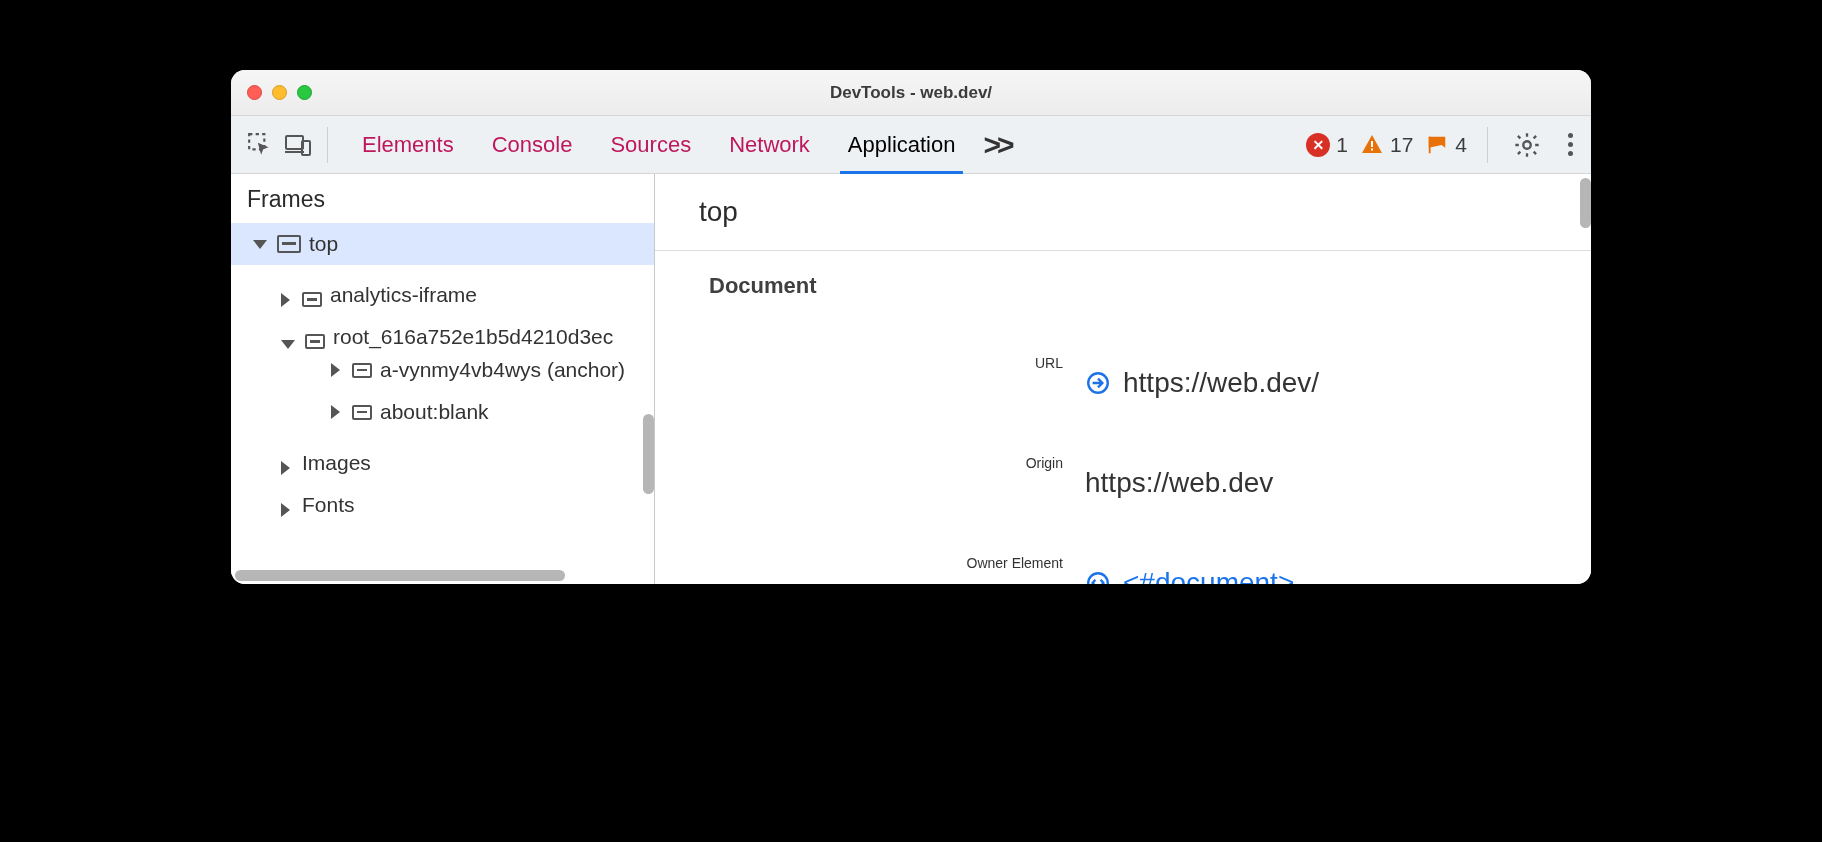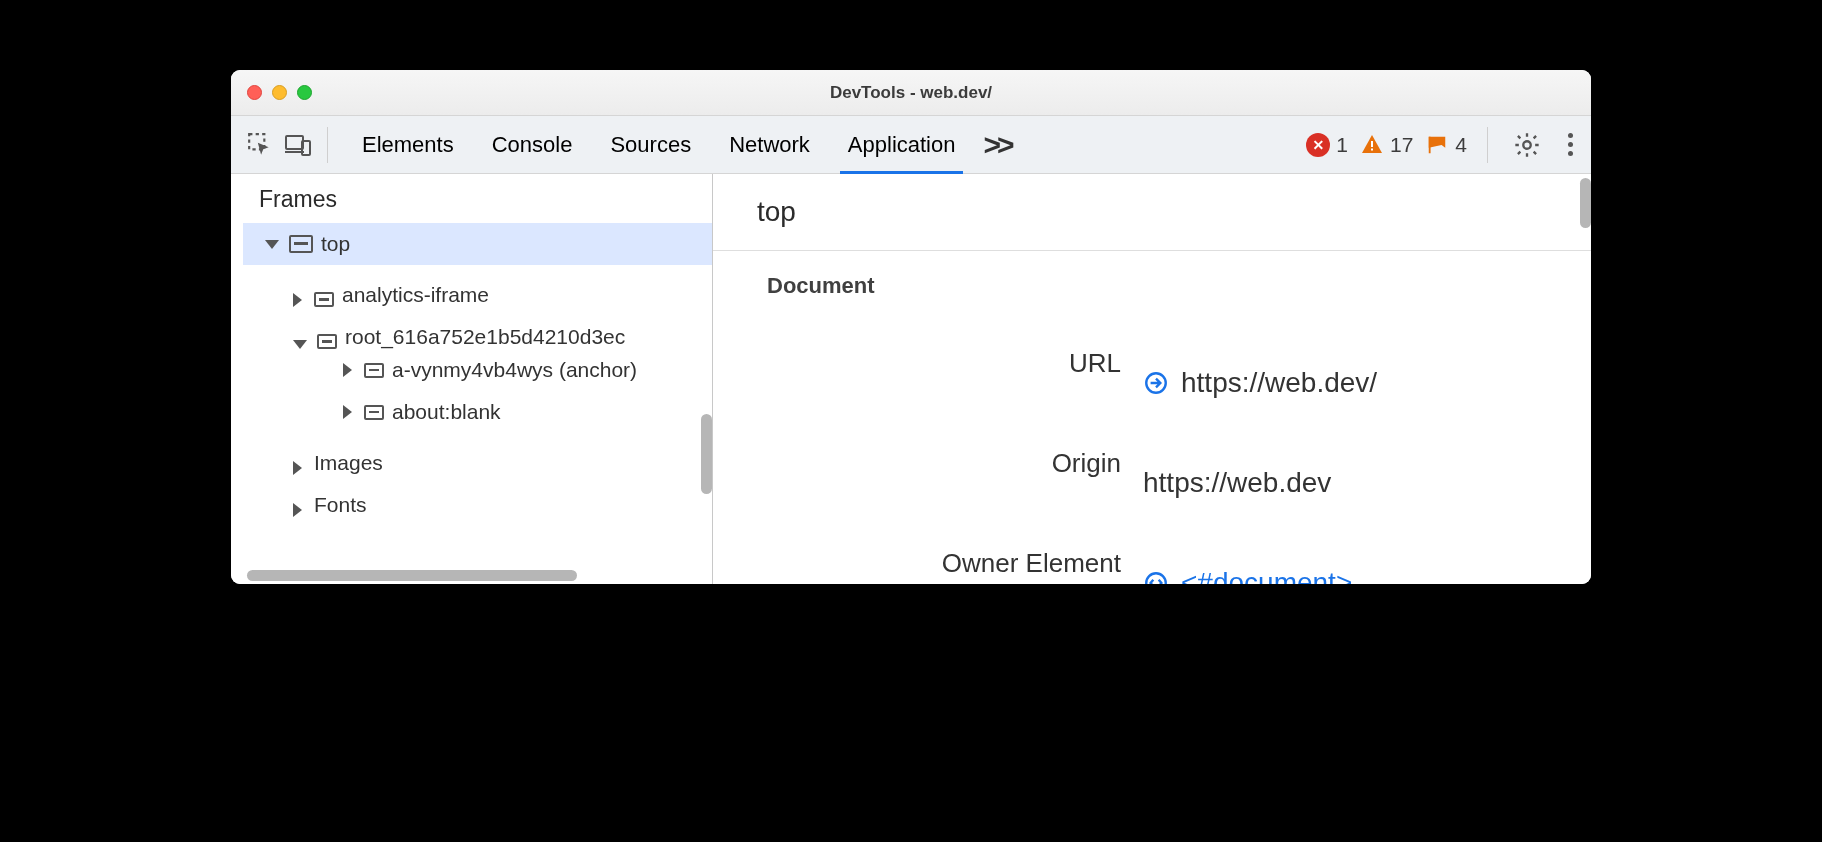--- a/index.html
+++ b/index.html
@@ -9,21 +9,21 @@
     font-family: -apple-system, BlinkMacSystemFont, "Segoe UI", Helvetica, Arial, sans-serif;
     display: flex;
     align-items: flex-start;
     justify-content: center;
   }
   .window {
     position: relative;
     margin-top: 70px;
     width: 1360px;
     background: #eef1f4;
-    border-radius: 9px;
+    border-radius: 14px;
     box-shadow: 0 30px 60px rgba(0,0,0,.5);
     overflow: hidden;
   }
   
   .titlebar {
     height: 46px;
     display: flex;
     align-items: center;
     padding: 0 16px;
     background: linear-gradient(#f6f6f6,#ececec);
@@ -60,21 +60,21 @@
     display: inline-flex; align-items: center; justify-content: center;
     color: #5a5a5a;
   }
   .toolbar .divider {
     width: 1px; height: 36px; background: #cfcfcf;
     margin: 0 6px;
   }
   .tabs { display: flex; align-items: center; gap: 38px; padding-left: 20px; }
   .tab {
     font-size: 22px;
-    color: #000000;
+    color: #be185d;
     padding: 14px 0 14px;
     cursor: default;
     white-space: nowrap;
   }
   .tab.active {
     color: #000000;
     position: relative;
   }
   .tab.active::after {
     content: "";
@@ -95,27 +95,26 @@
   .badge { display: inline-flex; align-items: center; gap: 6px; font-size: 21px; color: #3c3c3c; }
   .badge .bico { width: 24px; height: 24px; display:inline-flex; align-items:center; justify-content:center; }
   .gear, .kebab { margin-left: 10px; }
   .gear svg { width: 28px; height: 28px; }
   .kebab { display:flex; flex-direction:column; gap:4px; padding:6px 8px; }
   .kebab span { width:5px; height:5px; background:#555; border-radius:50%; display:block; }
 
   
   .body { display: flex; background: #fff; height: 410px; position: relative; }
   .sidebar {
-    width: 470px;
+    width: 424px;
     border-right: 1px solid #c8c8c8;
     overflow: hidden;
     position: relative;
     font-size: 21px;
     color: #333;
-    margin-left: 12px;
   }
   .sidebar-heading {
     padding: 12px 16px 10px;
     font-size: 23px;
     color: #2a2a2a;
   }
   .tree { padding-bottom: 8px; }
   .tree-row {
     display: flex;
     align-items: center;
@@ -205,21 +204,21 @@
     padding: 22px 0 14px 54px;
   }
   .kv {
     display: flex;
     align-items: center;
     padding: 14px 0 14px 0;
   }
   .kv .k {
     width: 430px;
     text-align: right;
-    font-size: 26px;
+    font-size: 14px;
     color: #333;
     padding-right: 22px;
   }
   .kv .v {
     font-size: 28px;
     color: #333;
     display: inline-flex;
     align-items: center;
     gap: 12px;
     margin-top: 40px;

